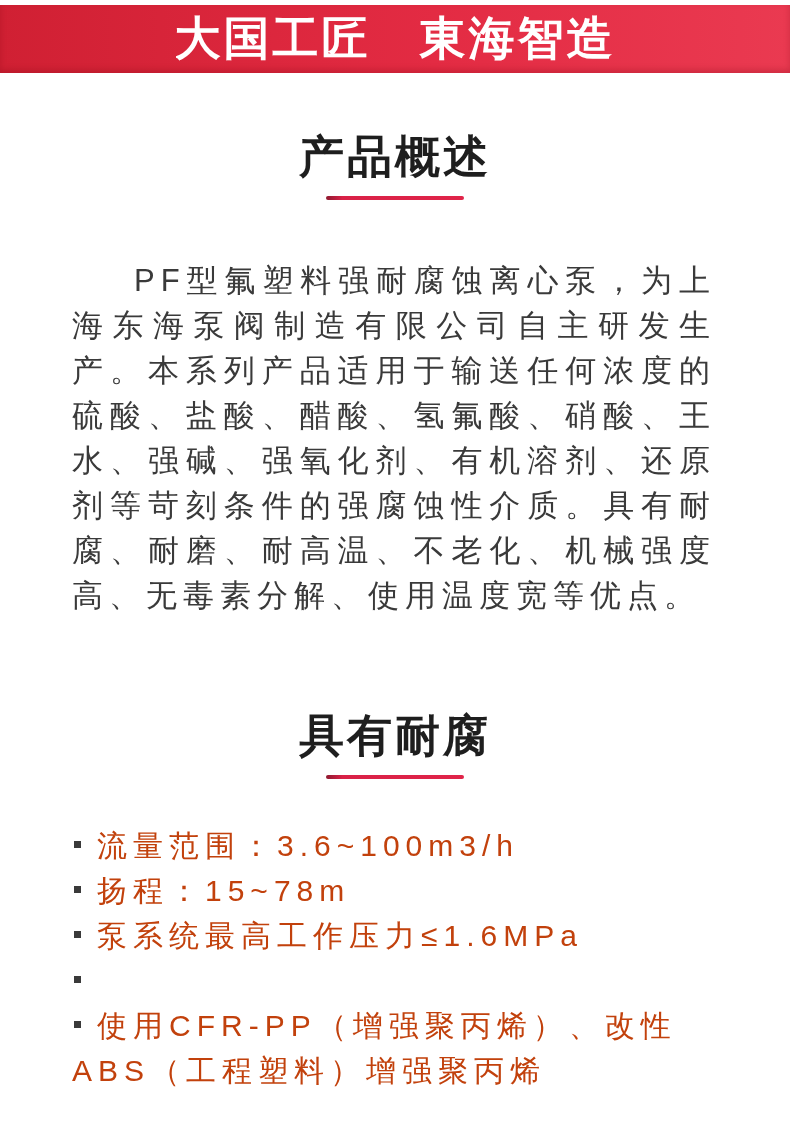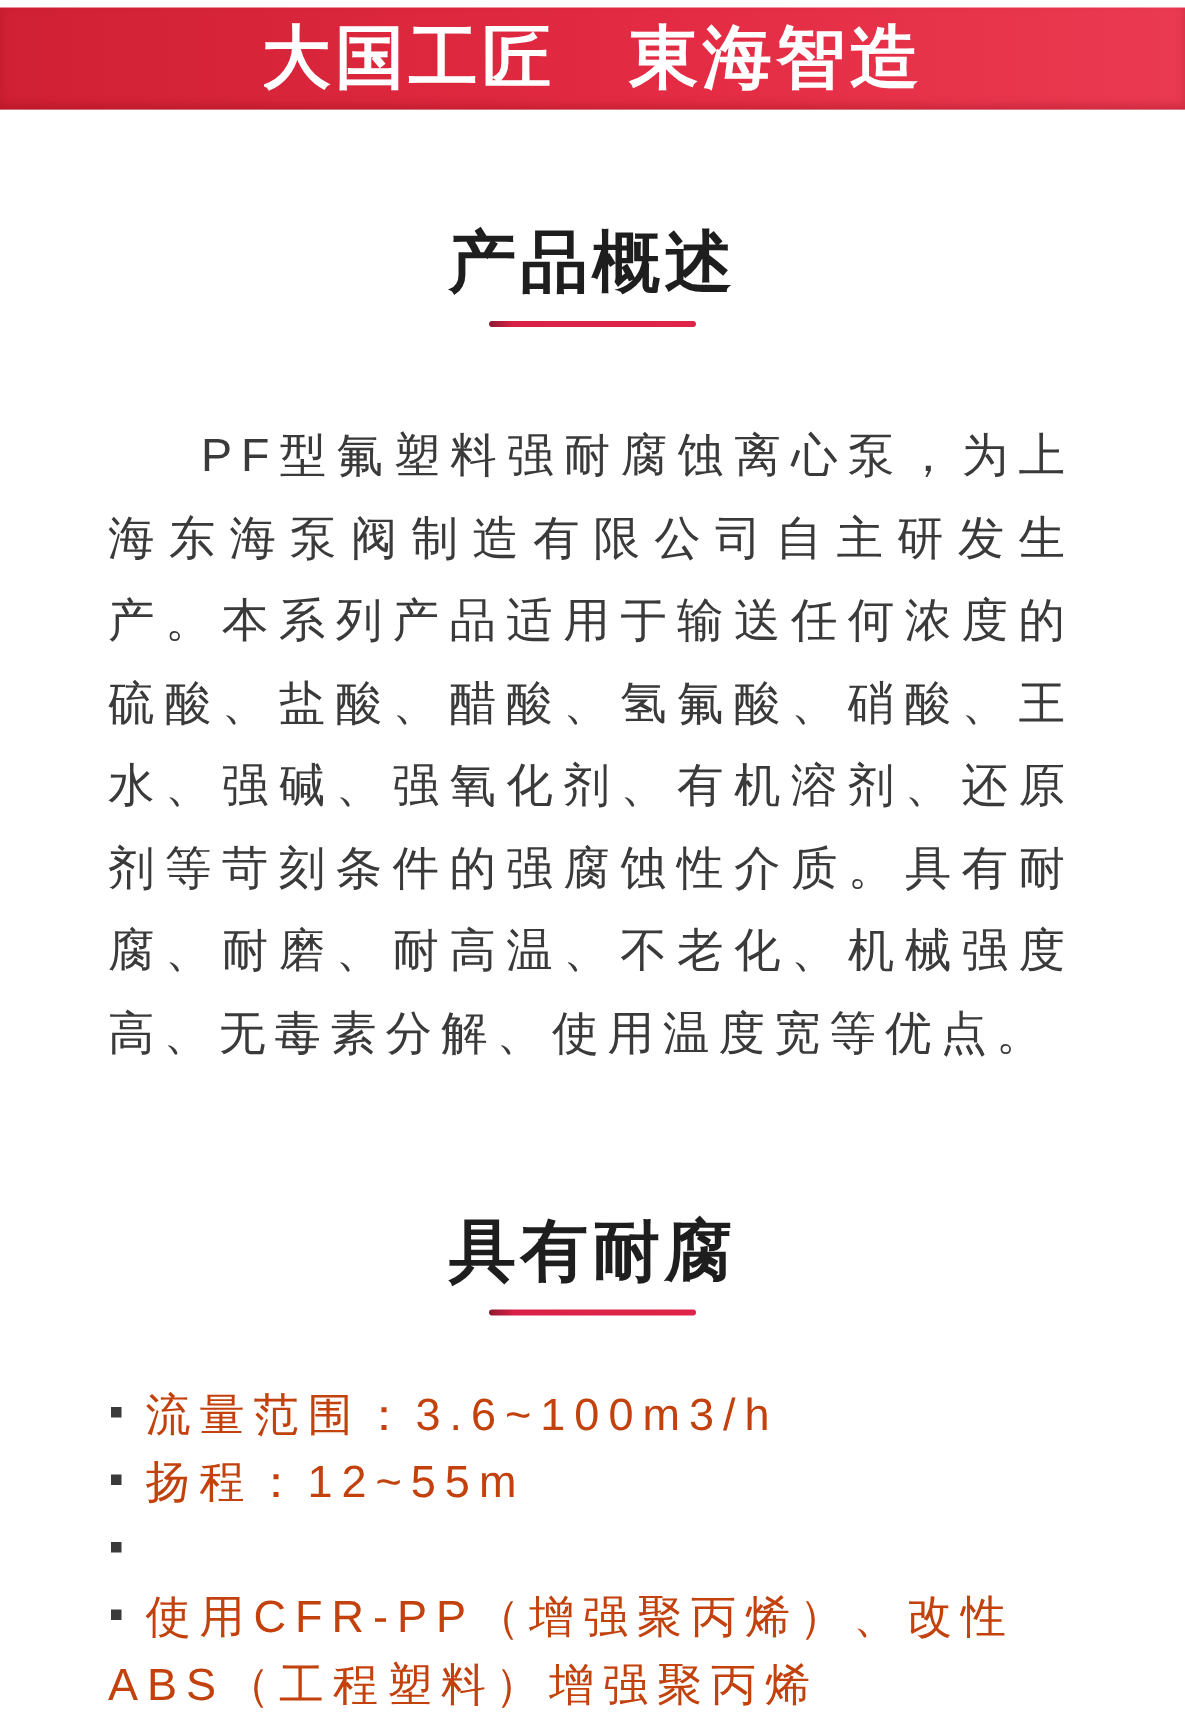--- a/index.html
+++ b/index.html
@@ -28,33 +28,33 @@
   
   .section-title{
     margin:0;
     font-size:45px;
     line-height:52px;
     font-weight:800;
     color:#1e1e1e;
     text-align:center;
     letter-spacing:3px;
   }
-  .overview-sec .section-title{margin-top:76px;}
+  .overview-sec .section-title{margin-top:58px;}
   .conditions-sec .section-title{margin-top:92px;}
   .title-underline{
     width:138px;height:4px;
     margin:13px auto 0 auto;
     background:linear-gradient(90deg,#8e1a30 0%,#d92147 12%,#e02449 100%);
     border-radius:2px;
   }
   
   .overview-paragraph{
     margin:58px 74px 0 72px;
     font-size:31px;
-    line-height:55px;
+    line-height:45px;
     letter-spacing:6px;
     color:#3a3a3a;
     text-align:justify;
     text-indent:2em;
     font-weight:400;
   }
   
   .conditions-list{
     margin:44px 58px 0 72px;
     padding:0;
@@ -84,17 +84,18 @@
   <h2 class="section-title">产品概述</h2>
   <div class="title-underline"></div>
   <p class="overview-paragraph">PF型氟塑料强耐腐蚀离心泵，为上海东海泵阀制造有限公司自主研发生产。本系列产品适用于输送任何浓度的硫酸、盐酸、醋酸、氢氟酸、硝酸、王水、强碱、强氧化剂、有机溶剂、还原剂等苛刻条件的强腐蚀性介质。具有耐腐、耐磨、耐高温、不老化、机械强度高、无毒素分解、使用温度宽等优点。</p>
 </section>
 
 <section class="conditions-sec">
   <h2 class="section-title">具有耐腐</h2>
   <div class="title-underline"></div>
   <ul class="conditions-list">
     <li><span class="dot"></span><span>流量范围：3.6~100m3/h</span></li>
-    <li><span class="dot"></span><span>扬程：12~55m</span></li>
+    <li><span class="dot"></span><span>扬程：15~78m</span></li>
+    <li><span class="dot"></span><span>泵系统最高工作压力≤1.6MPa</span></li>
     <li><span class="dot"></span></li>
     <li><span class="dot"></span><span>使用CFR-PP（增强聚丙烯）、改性ABS（工程塑料）增强聚丙烯</span></li>
   </ul>
 </section>
 
 </body></html>

